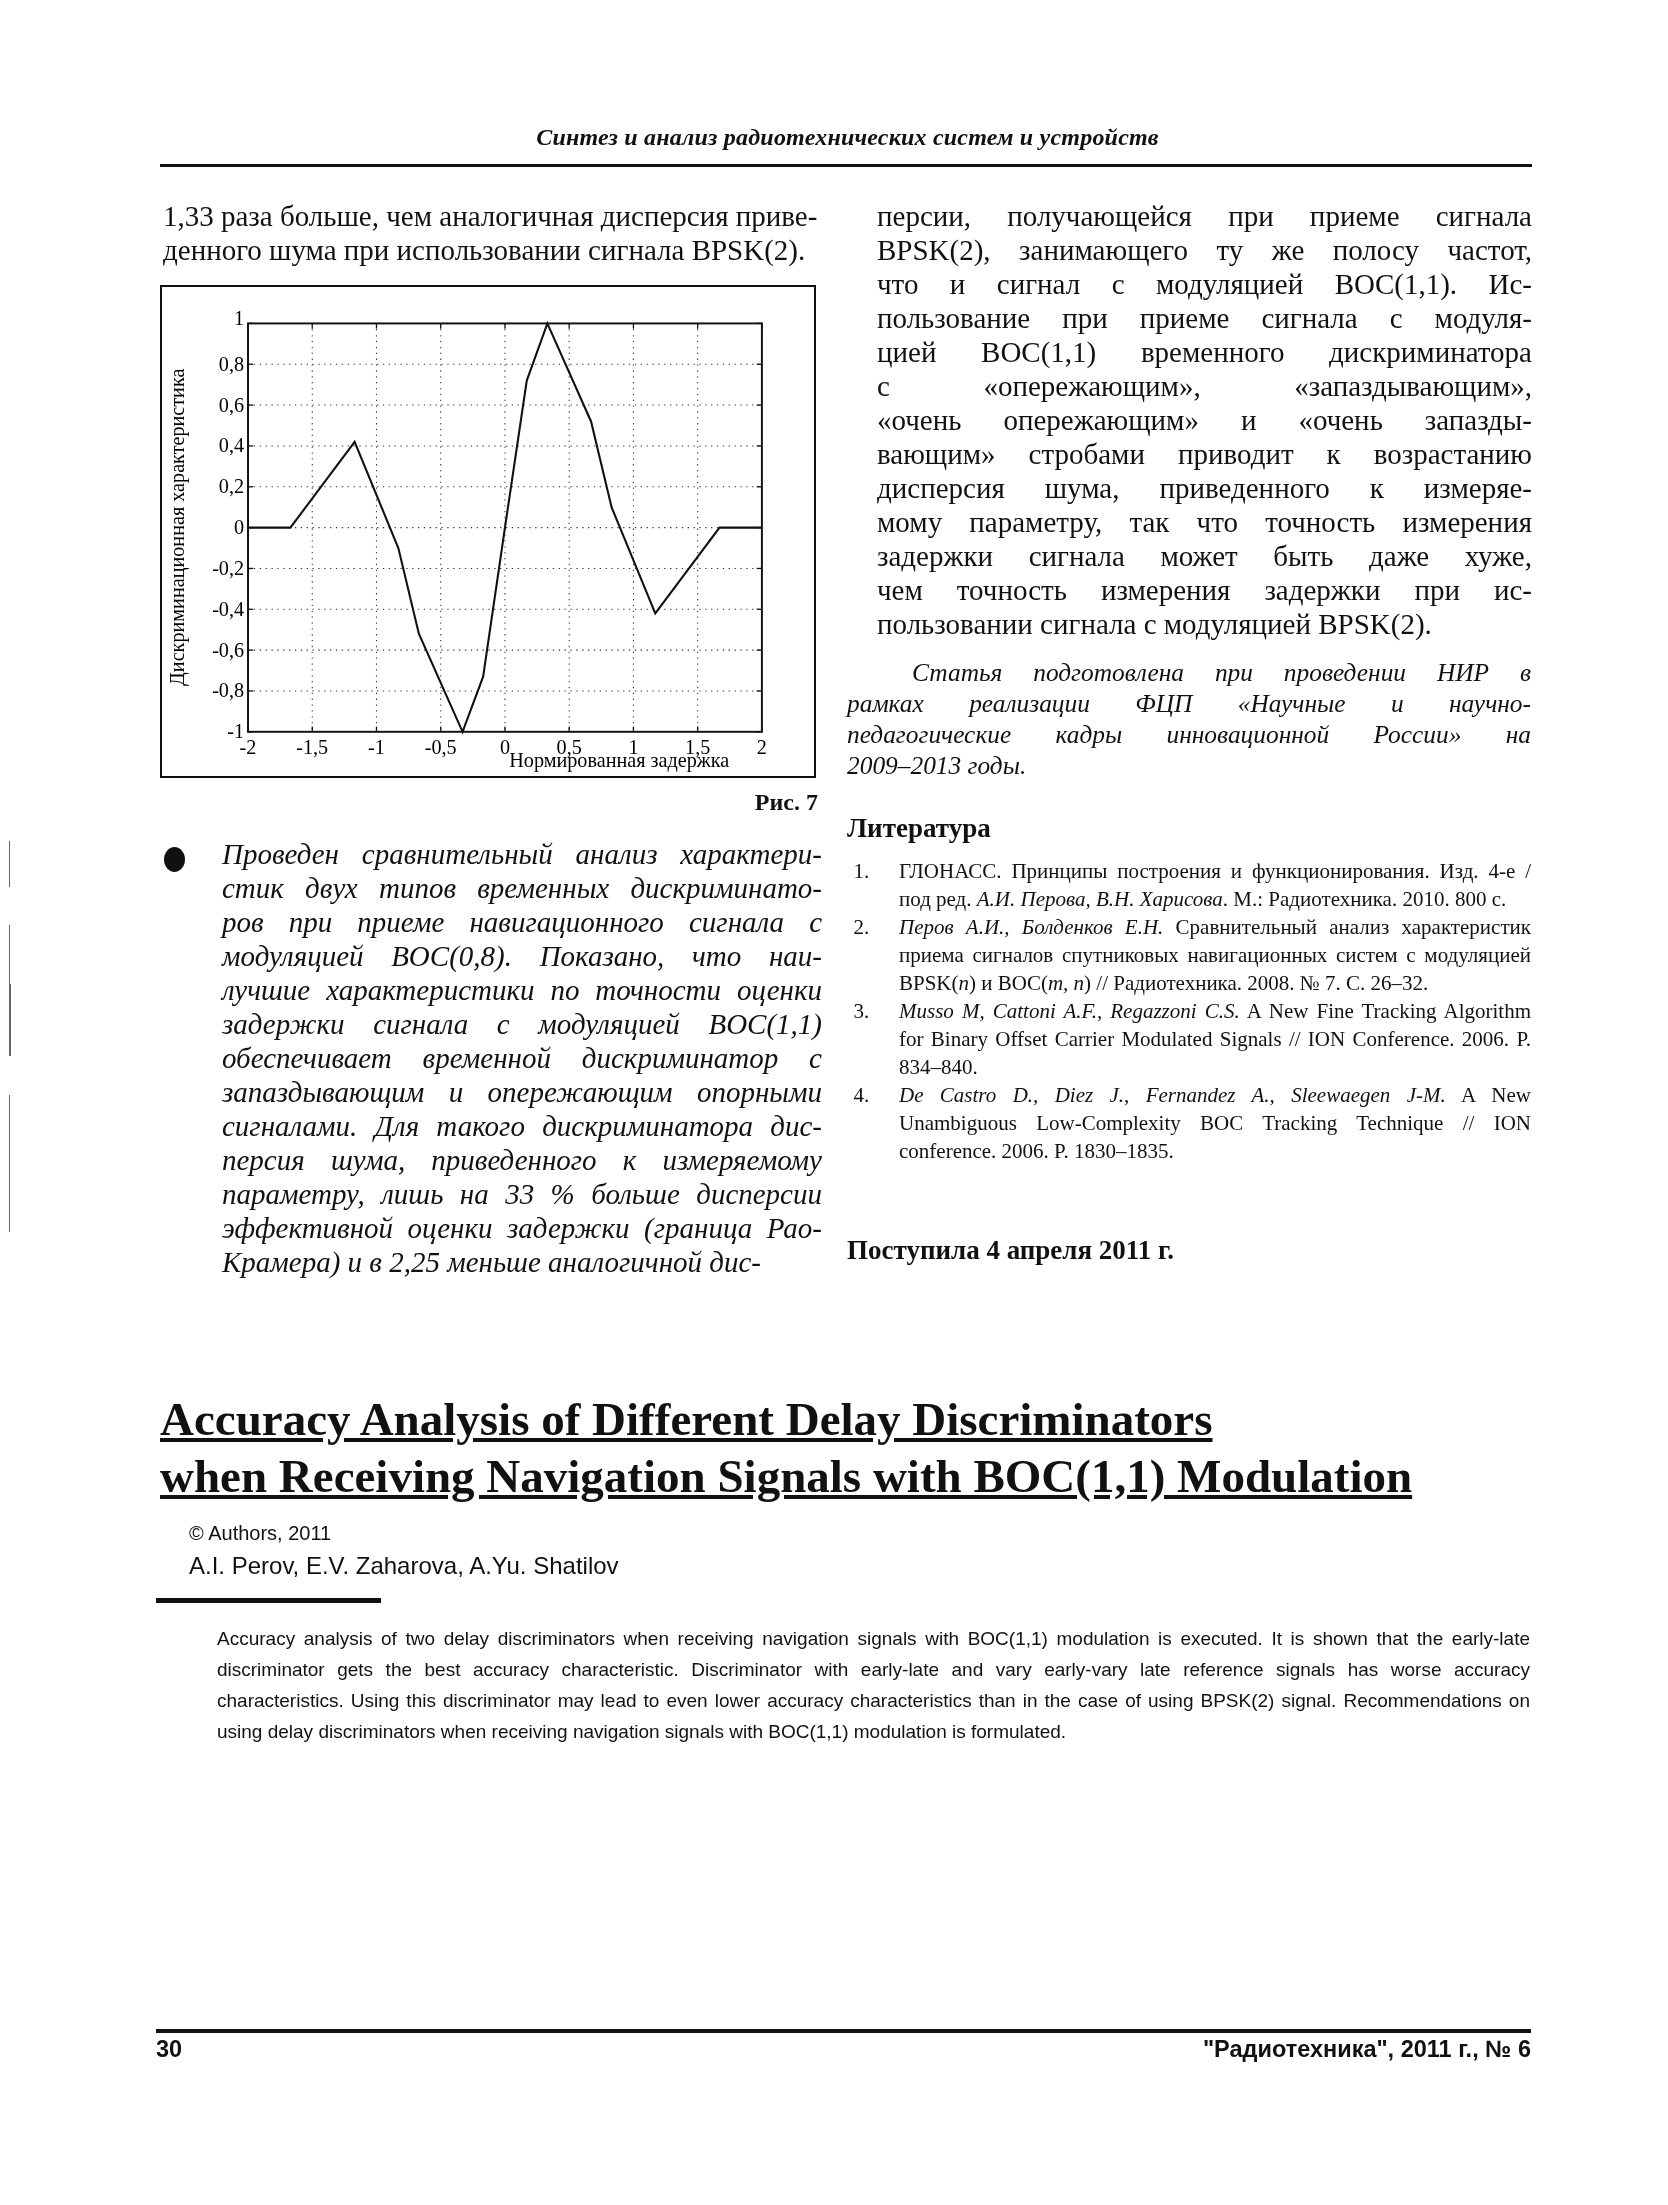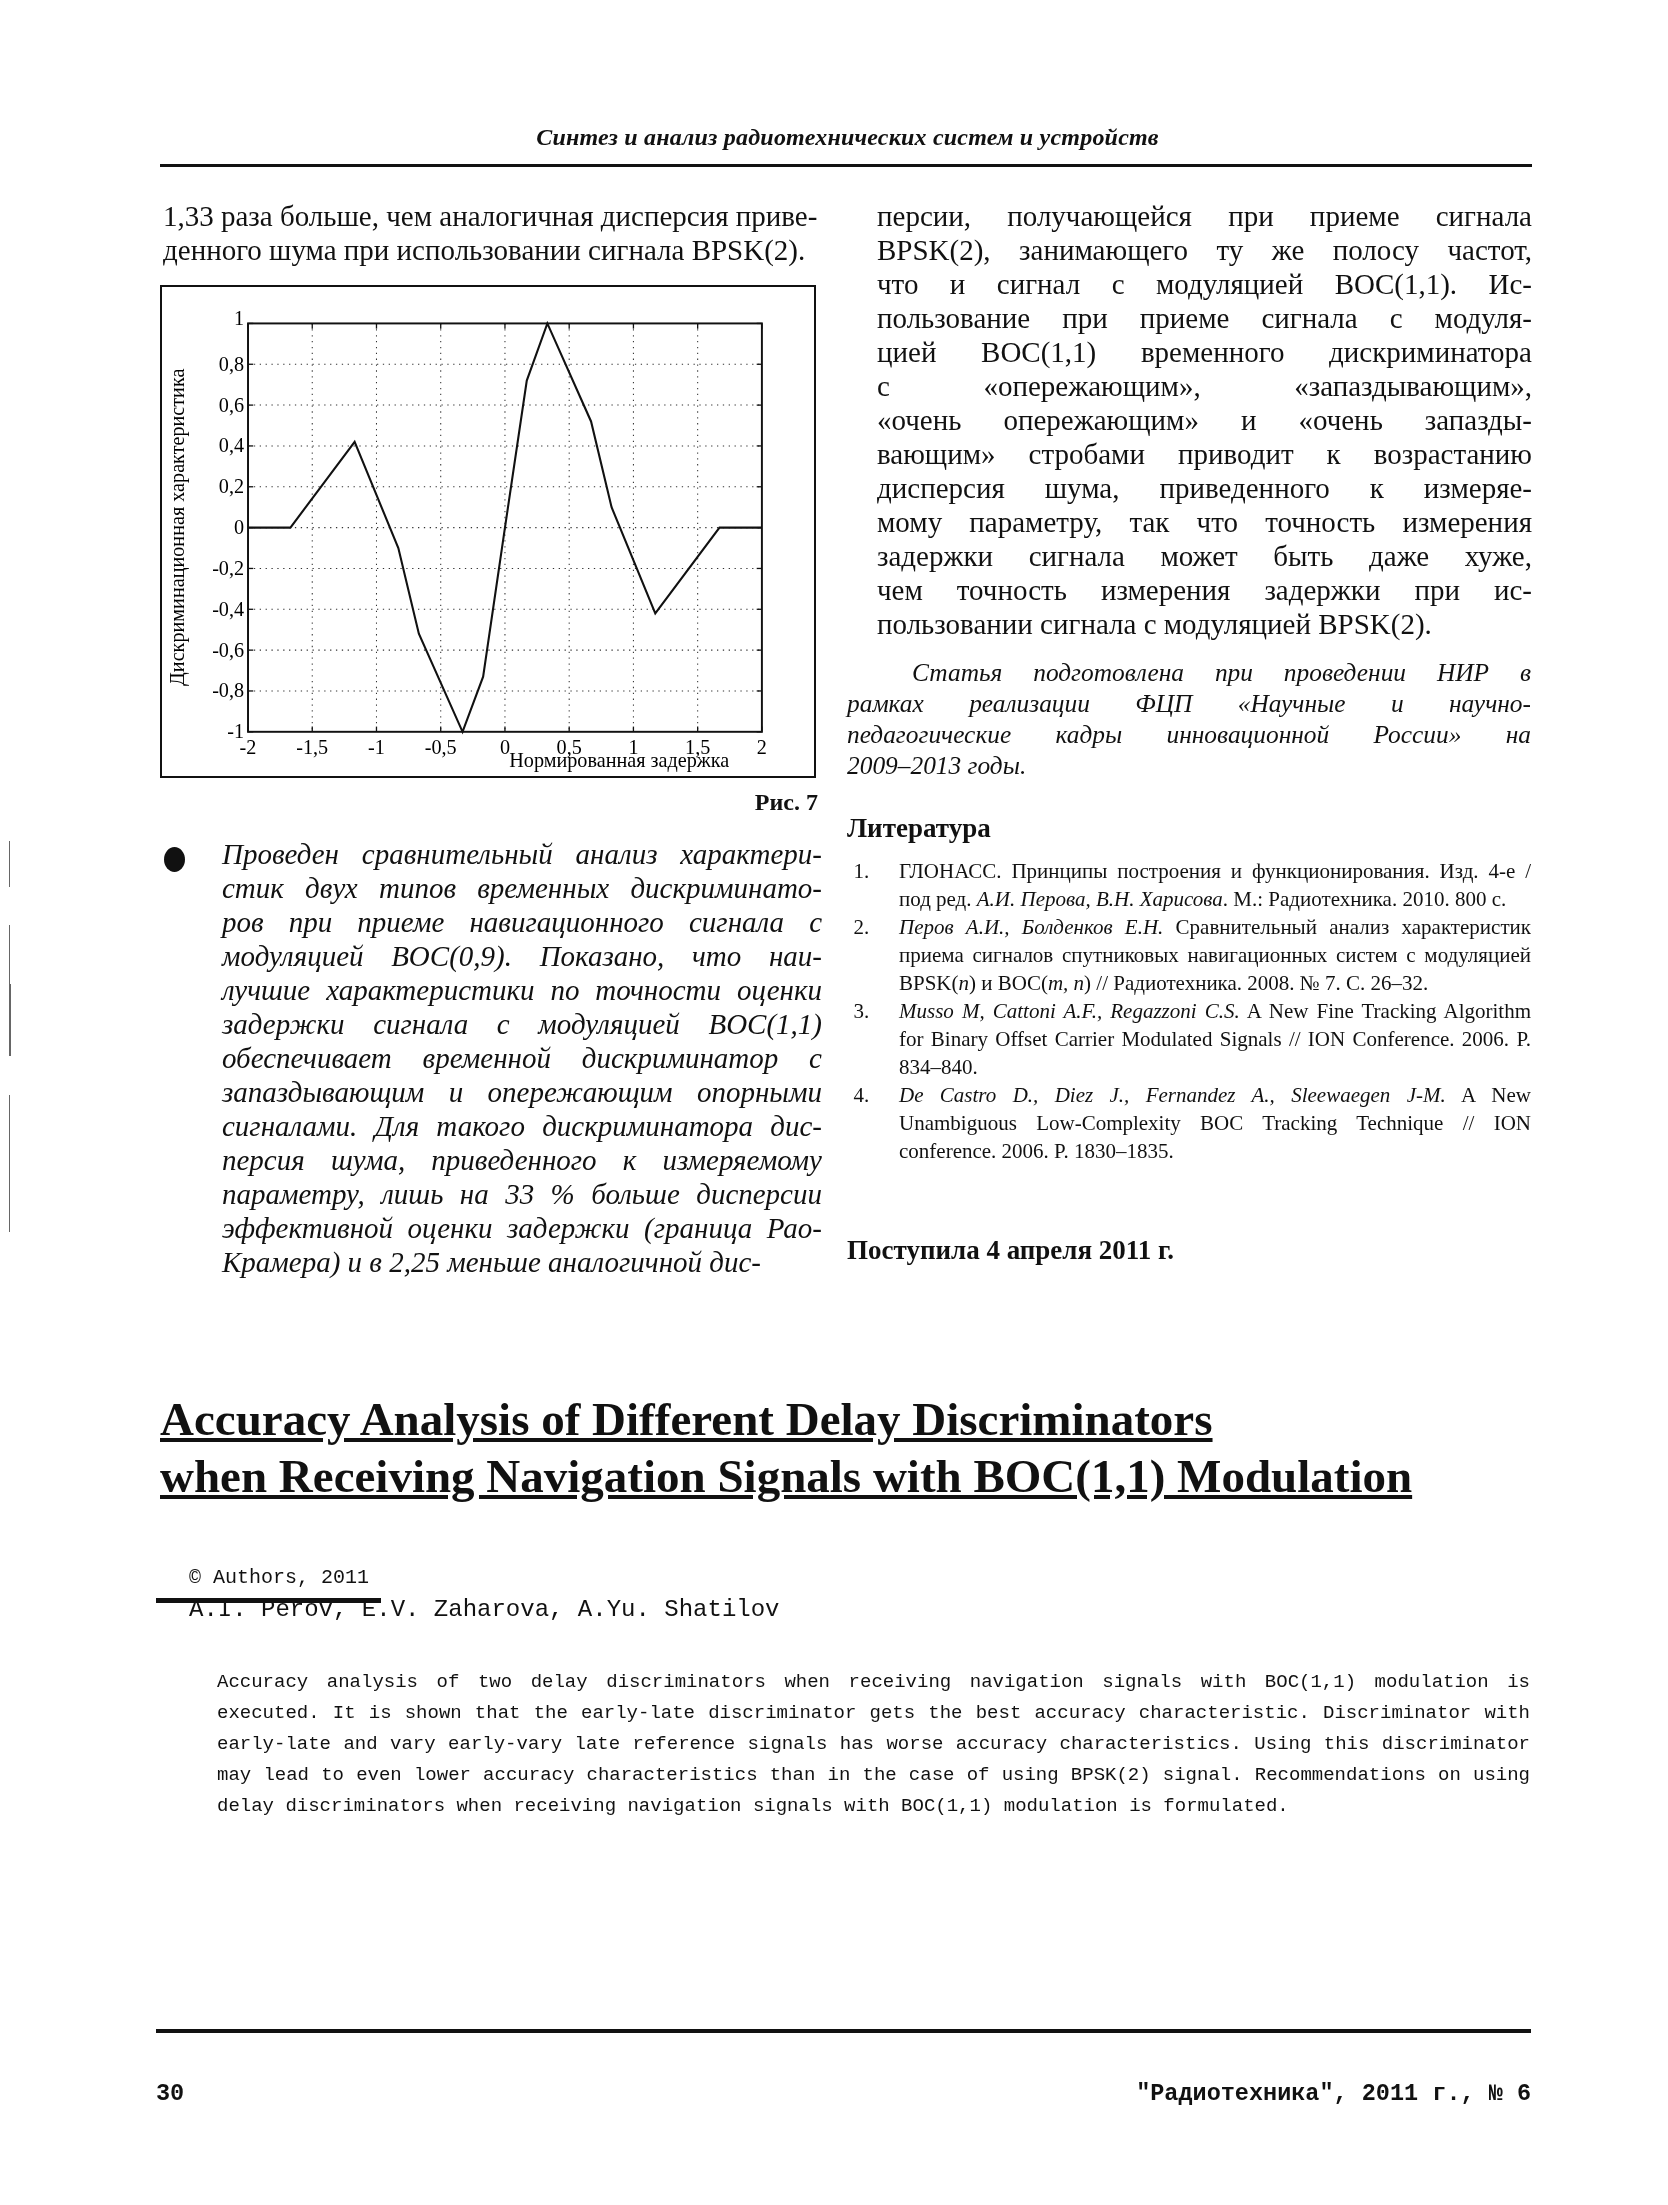--- a/index.html
+++ b/index.html
@@ -1,18 +1,18 @@
 <!DOCTYPE html>
 <html style="font-size:10.4px"><head>
 <meta charset="utf-8">
 <style>
   html, body { margin: 0; padding: 0; background: #ffffff; }
   body { width: 1668px; height: 2205px; position: relative; overflow: hidden; color: #111; }
   .serif { font-family: "Liberation Serif", "DejaVu Serif", serif; }
-  .sans { font-family: Liberation Mono, monospace; margin-top: 44px; }
+  .sans { font-family: Liberation Sans, sans-serif; }
 
   
   #running-header { position: absolute; left: 163px; top: 124px; width: 1369px; text-align: center;
     font-size: 24px; font-style: italic; font-weight: bold; letter-spacing: 0.2px; }
   #header-rule { position: absolute; left: 160px; top: 164px; width: 1372px; height: 3.3px; background: #111; }
 
   
   .col { position: absolute; font-size: 29px; line-height: 34px; text-align: justify; }
   .col p { margin: 0; }
   #left-col-top { left: 163px; top: 199px; width: 658px; text-align: left; }
@@ -165,21 +165,21 @@
   <text id="x-axis-label" x="705" y="740" text-anchor="middle" font-size="31">Нормированная задержка</text>
   <text id="y-axis-label" transform="translate(37,372) rotate(-90)" text-anchor="middle" font-size="31">Дискриминационная характеристика</text>
 </svg>
 <div id="fig-caption" class="serif">Рис. 7</div>
 
 <div id="bullet-dot"></div>
 <div id="left-col-main" class="col serif">
     <p>Проведен сравнительный анализ характери-</p>
     <p>стик двух типов временных дискриминато-</p>
     <p>ров при приеме навигационного сигнала с</p>
-    <p>модуляцией BOC(0,9). Показано, что наи-</p>
+    <p>модуляцией BOC(0,8). Показано, что наи-</p>
     <p>лучшие характеристики по точности оценки</p>
     <p>задержки сигнала с модуляцией BOC(1,1)</p>
     <p>обеспечивает временной дискриминатор с</p>
     <p>запаздывающим и опережающим опорными</p>
     <p>сигналами. Для такого дискриминатора дис-</p>
     <p>персия шума, приведенного к измеряемому</p>
     <p>параметру, лишь на 33 % больше дисперсии</p>
     <p>эффективной оценки задержки (граница Рао-</p>
     <p class="last">Крамера) и в 2,25 меньше аналогичной дис-</p>
   </div>

